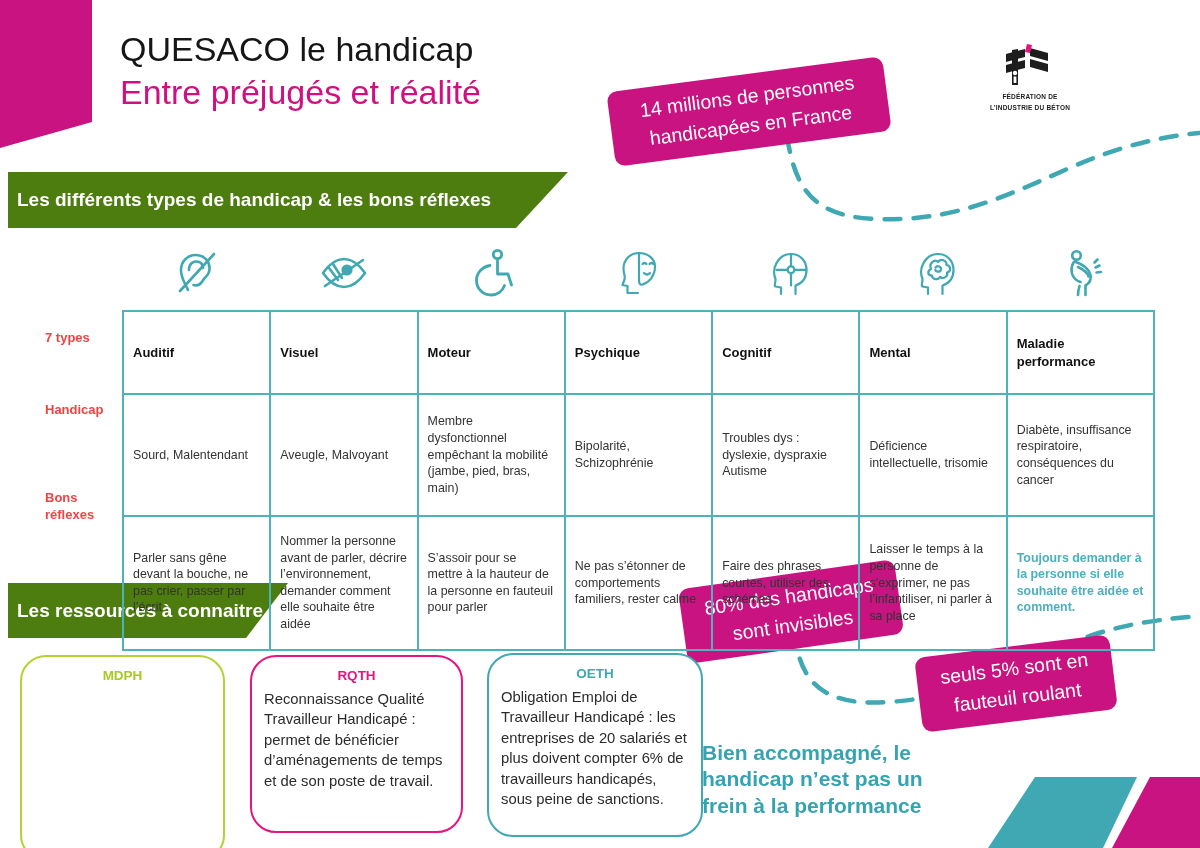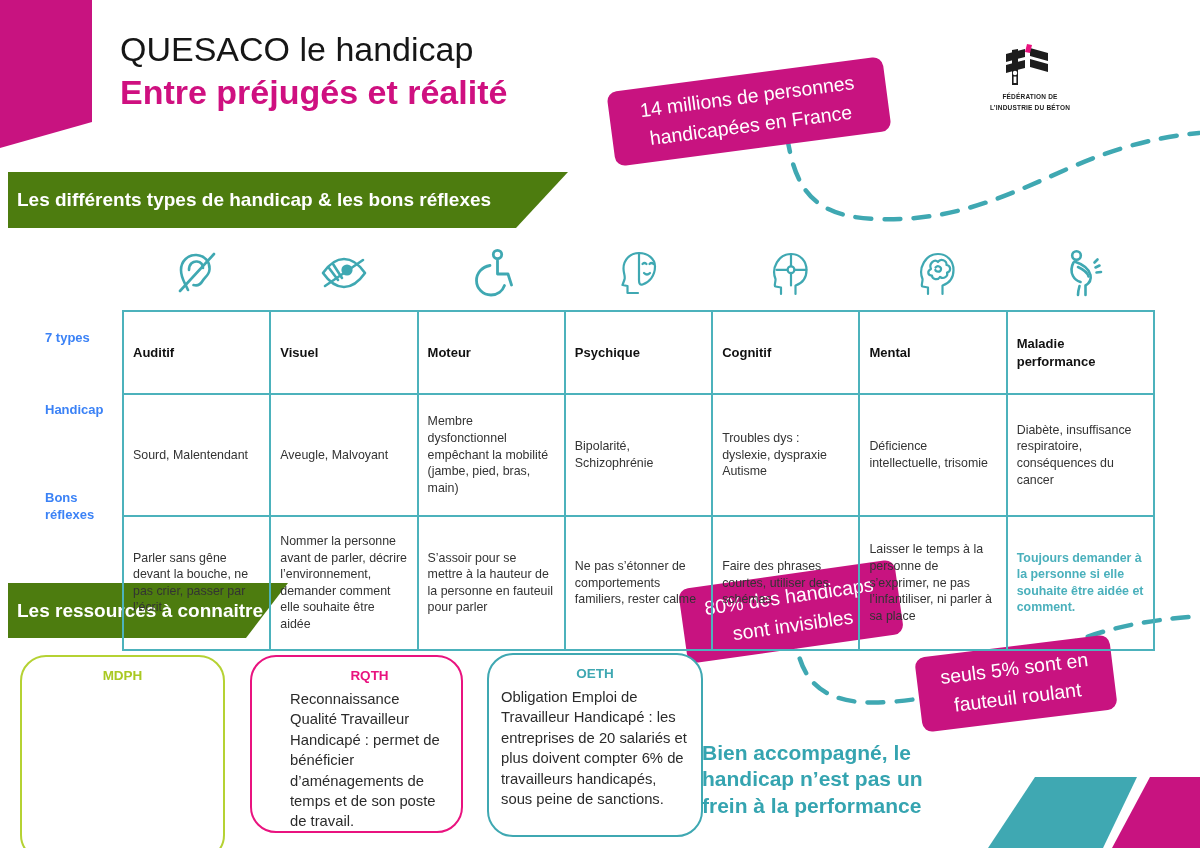--- a/index.html
+++ b/index.html
@@ -12,21 +12,21 @@
   .corner-pink{left:0;top:0;width:92px;height:148px;background:#c81380;
     clip-path:polygon(0 0,100% 0,100% 122px,0 148px);}
   .para-teal{left:988px;top:777px;width:150px;height:71px;background:#3fa8b2;
     clip-path:polygon(47px 0,149px 0,115px 100%,0 100%);}
   .para-pink{left:1105px;top:777px;width:95px;height:71px;background:#c81380;
     clip-path:polygon(45px 0,100% 0,100% 100%,7px 100%);}
 
   
   .title{left:120px;top:28px;line-height:43px;}
   .title .l1{font-size:34px;font-weight:400;color:#161616;}
-  .title .l2{font-size:34px;font-weight:700;color:#cf1080;}
+  .title .l2{font-size:34px;font-weight:400;color:#cf1080;}
 
   
   .logo{left:988px;top:44px;width:84px;text-align:center;}
   .logo svg{display:block;margin:0 auto;}
   .logo .cap{font-size:6.5px;font-weight:700;letter-spacing:.2px;line-height:1.7;color:#1d1d1d;margin-top:3px;}
 
   
   .badge{background:#c81380;color:#fff;border-radius:10px;text-align:center;
     font-size:19.5px;font-weight:500;line-height:1.5;padding:8px 10px;box-sizing:border-box;}
   .badge-14m{left:610px;top:74px;width:278px;transform:rotate(-7.5deg);}
@@ -51,29 +51,29 @@
   
   .types-table{position:absolute;left:122px;top:310px;width:1033px;
     border-collapse:collapse;table-layout:fixed;}
   .types-table td{border:2px solid #4cb2bc;vertical-align:middle;
     padding:16px 9px;font-size:12.4px;line-height:1.34;color:#333;white-space:pre-line;}
   .types-table .r-head td{height:49px;font-size:13px;font-weight:700;color:#111;white-space:normal;}
   .types-table .r-handicap td{height:88px;}
   .types-table .r-reflex td{height:98px;}
   .types-table td.hl{color:#4ab0bc;font-weight:700;}
 
-  .rowlab{left:45px;width:72px;font-size:13px;font-weight:700;color:#3b82f6;line-height:17px;}
+  .rowlab{left:45px;width:72px;font-size:13px;font-weight:700;color:#ef4444;line-height:17px;}
 
   
   .rbox{box-sizing:border-box;border-radius:26px;background:#fff;}
   .rbox .racro{text-align:center;font-size:13.5px;font-weight:700;margin-top:11px;}
   .rbox .rtext{font-size:14.8px;line-height:1.38;color:#2b2b2b;margin-top:6px;padding:0 12px;}
   .rbox1{left:20px;top:655px;width:205px;height:206px;border:2.5px solid #b5d233;}
   .rbox1 .racro{color:#a9c922;}
-  .rbox2{left:250px;top:655px;width:213px;height:178px;border:2.5px solid #e9137f;padding-left:26px;}
+  .rbox2{left:250px;top:655px;width:213px;height:178px;border:2.5px solid #e9137f;}
   .rbox2 .racro{color:#e9137f;}
   .rbox3{left:487px;top:653px;width:216px;height:184px;border:2.5px solid #3fa8b2;}
   .rbox3 .racro{color:#3fa8b2;}
 
   .closing{left:702px;top:740px;width:262px;font-size:21px;font-weight:700;
     color:#35a4b0;line-height:1.25;}
 </style>
 </head>
 <body>
 

